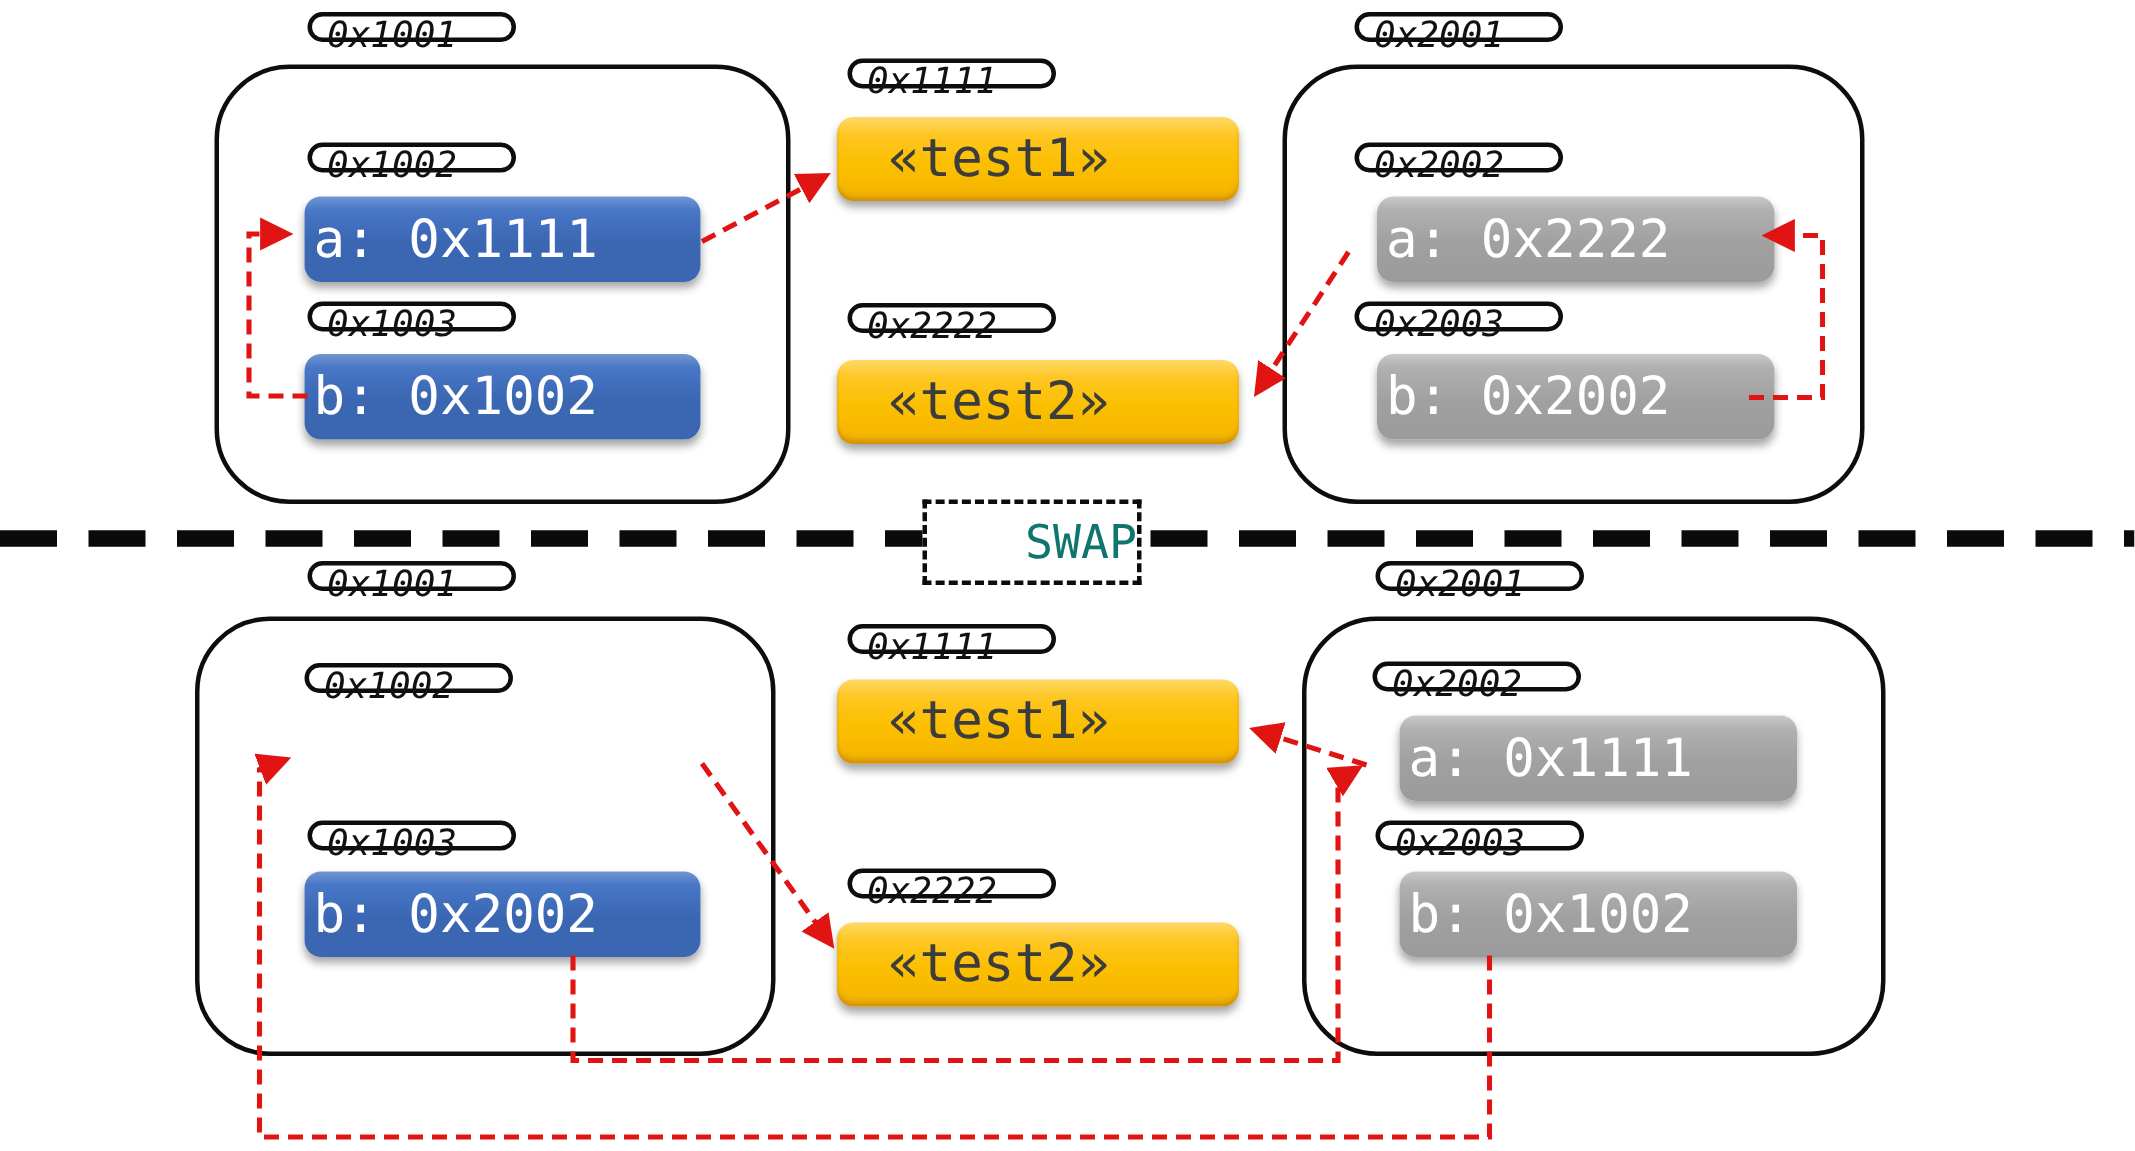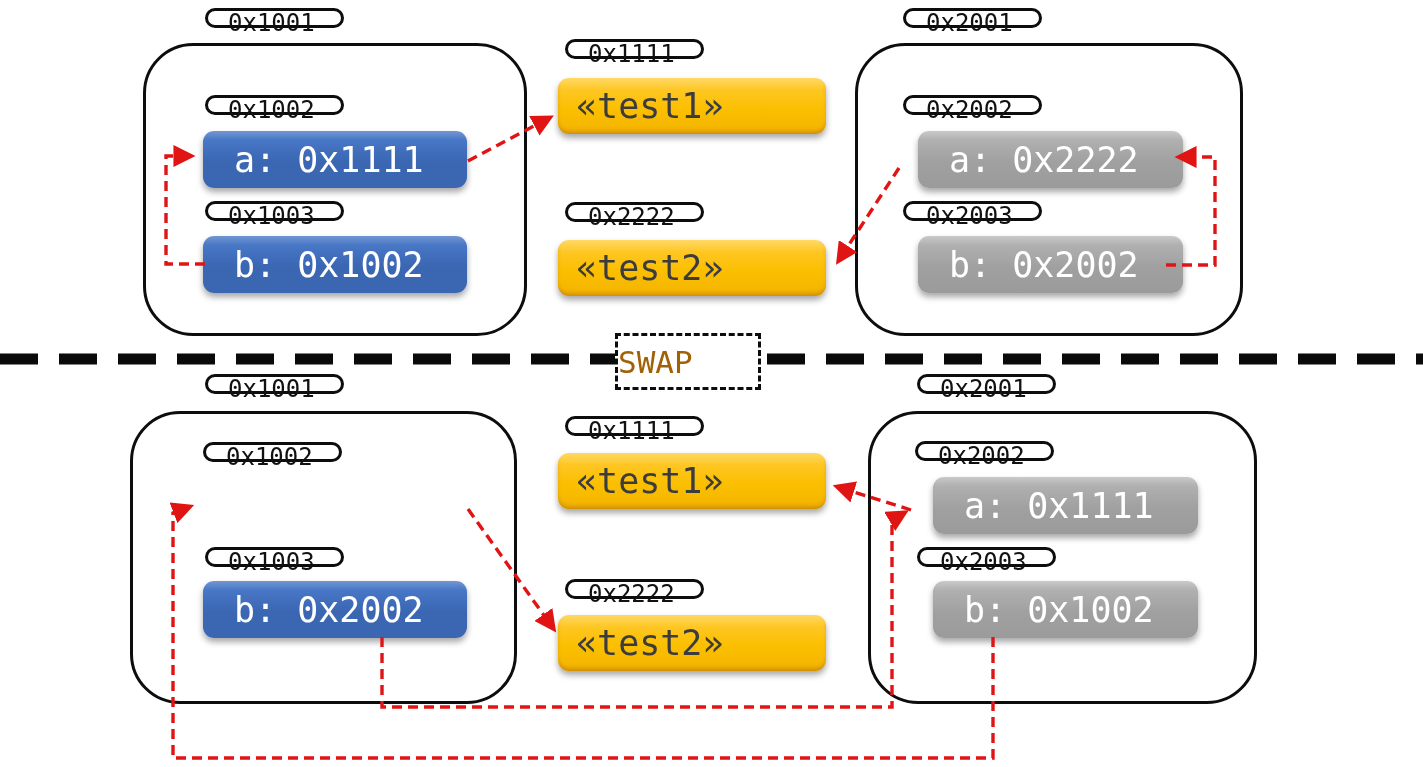--- a/index.html
+++ b/index.html
@@ -7,48 +7,48 @@
        font-family:"DejaVu Sans Mono",monospace;}
   .stage{position:absolute;inset:0;width:1423px;height:767px;}
 
   
   .obj{position:absolute;border:3px solid #0d0d0d;border-radius:50px;
        background:#ffffff;box-sizing:border-box;z-index:1;}
 
   
   .tab{position:absolute;height:20px;width:139px;box-sizing:border-box;
        border:3px solid #0d0d0d;border-radius:10px;background:#ffffff;
-       font-size:24px;line-height:25px;color:#111;padding-left:20px;
-       letter-spacing:0px;z-index:2;}
+       font-size:24px;line-height:25px;color:#111;padding-left:10px;
+       letter-spacing:0px;z-index:2;font-style:italic;}
 
   
   .slot{position:absolute;height:57px;box-sizing:border-box;border-radius:11px;
-        display:flex;align-items:center;padding-left:31px;
+        display:flex;align-items:center;padding-left:6px;
         font-size:35px;color:#ffffff;z-index:2;
         box-shadow:0 4px 6px rgba(0,0,0,.35);}
   .slot.blue{background:linear-gradient(180deg,#7396d2 0%,#4877c6 16%,#3a66b2 55%,#3a66b2 100%);}
   .slot.gray{background:linear-gradient(180deg,#c9c9c9 0%,#b0b0b0 16%,#a0a0a0 55%,#9b9b9b 100%);margin-left:18px;}
 
   
   .str{position:absolute;height:56px;box-sizing:border-box;border-radius:11px;
-       display:flex;align-items:center;padding-left:18px;
+       display:flex;align-items:center;padding-left:34px;
        font-size:35px;color:#3c3c3c;z-index:2;
        background:linear-gradient(180deg,#ffd966 0%,#fec622 22%,#fbbf00 55%,#f3b400 100%);
        box-shadow:0 4px 6px rgba(0,0,0,.35), inset 0 -4px 5px -2px #c8860a;}
 
   
   svg.overlay{position:absolute;left:0;top:0;z-index:4;pointer-events:none;}
   .red{fill:none;stroke:#e11414;stroke-width:3.4;stroke-dasharray:10 6;}
   .divider{fill:none;stroke:#0a0a0a;stroke-width:11;stroke-dasharray:38 21;}
 
   
   .swapbox{position:absolute;left:615px;top:333px;width:146px;height:57px;
            box-sizing:border-box;border:3px dashed #0d0d0d;background:#ffffff;
-           display:flex;align-items:center;justify-content:flex-start;
-           font-size:31px;color:#a16207;z-index:5;}
+           display:flex;align-items:center;justify-content:flex-end;
+           font-size:31px;color:#0f766e;z-index:5;}
 </style>
 </head>
 <body>
 
 <div class="stage">
 
   <div class="tab" style="left:205px;top:8px">0x1001</div>
   <div class="obj" style="left:143px;top:43px;width:384px;height:293px"></div>
 
   <div class="tab" style="left:205px;top:95px">0x1002</div>

